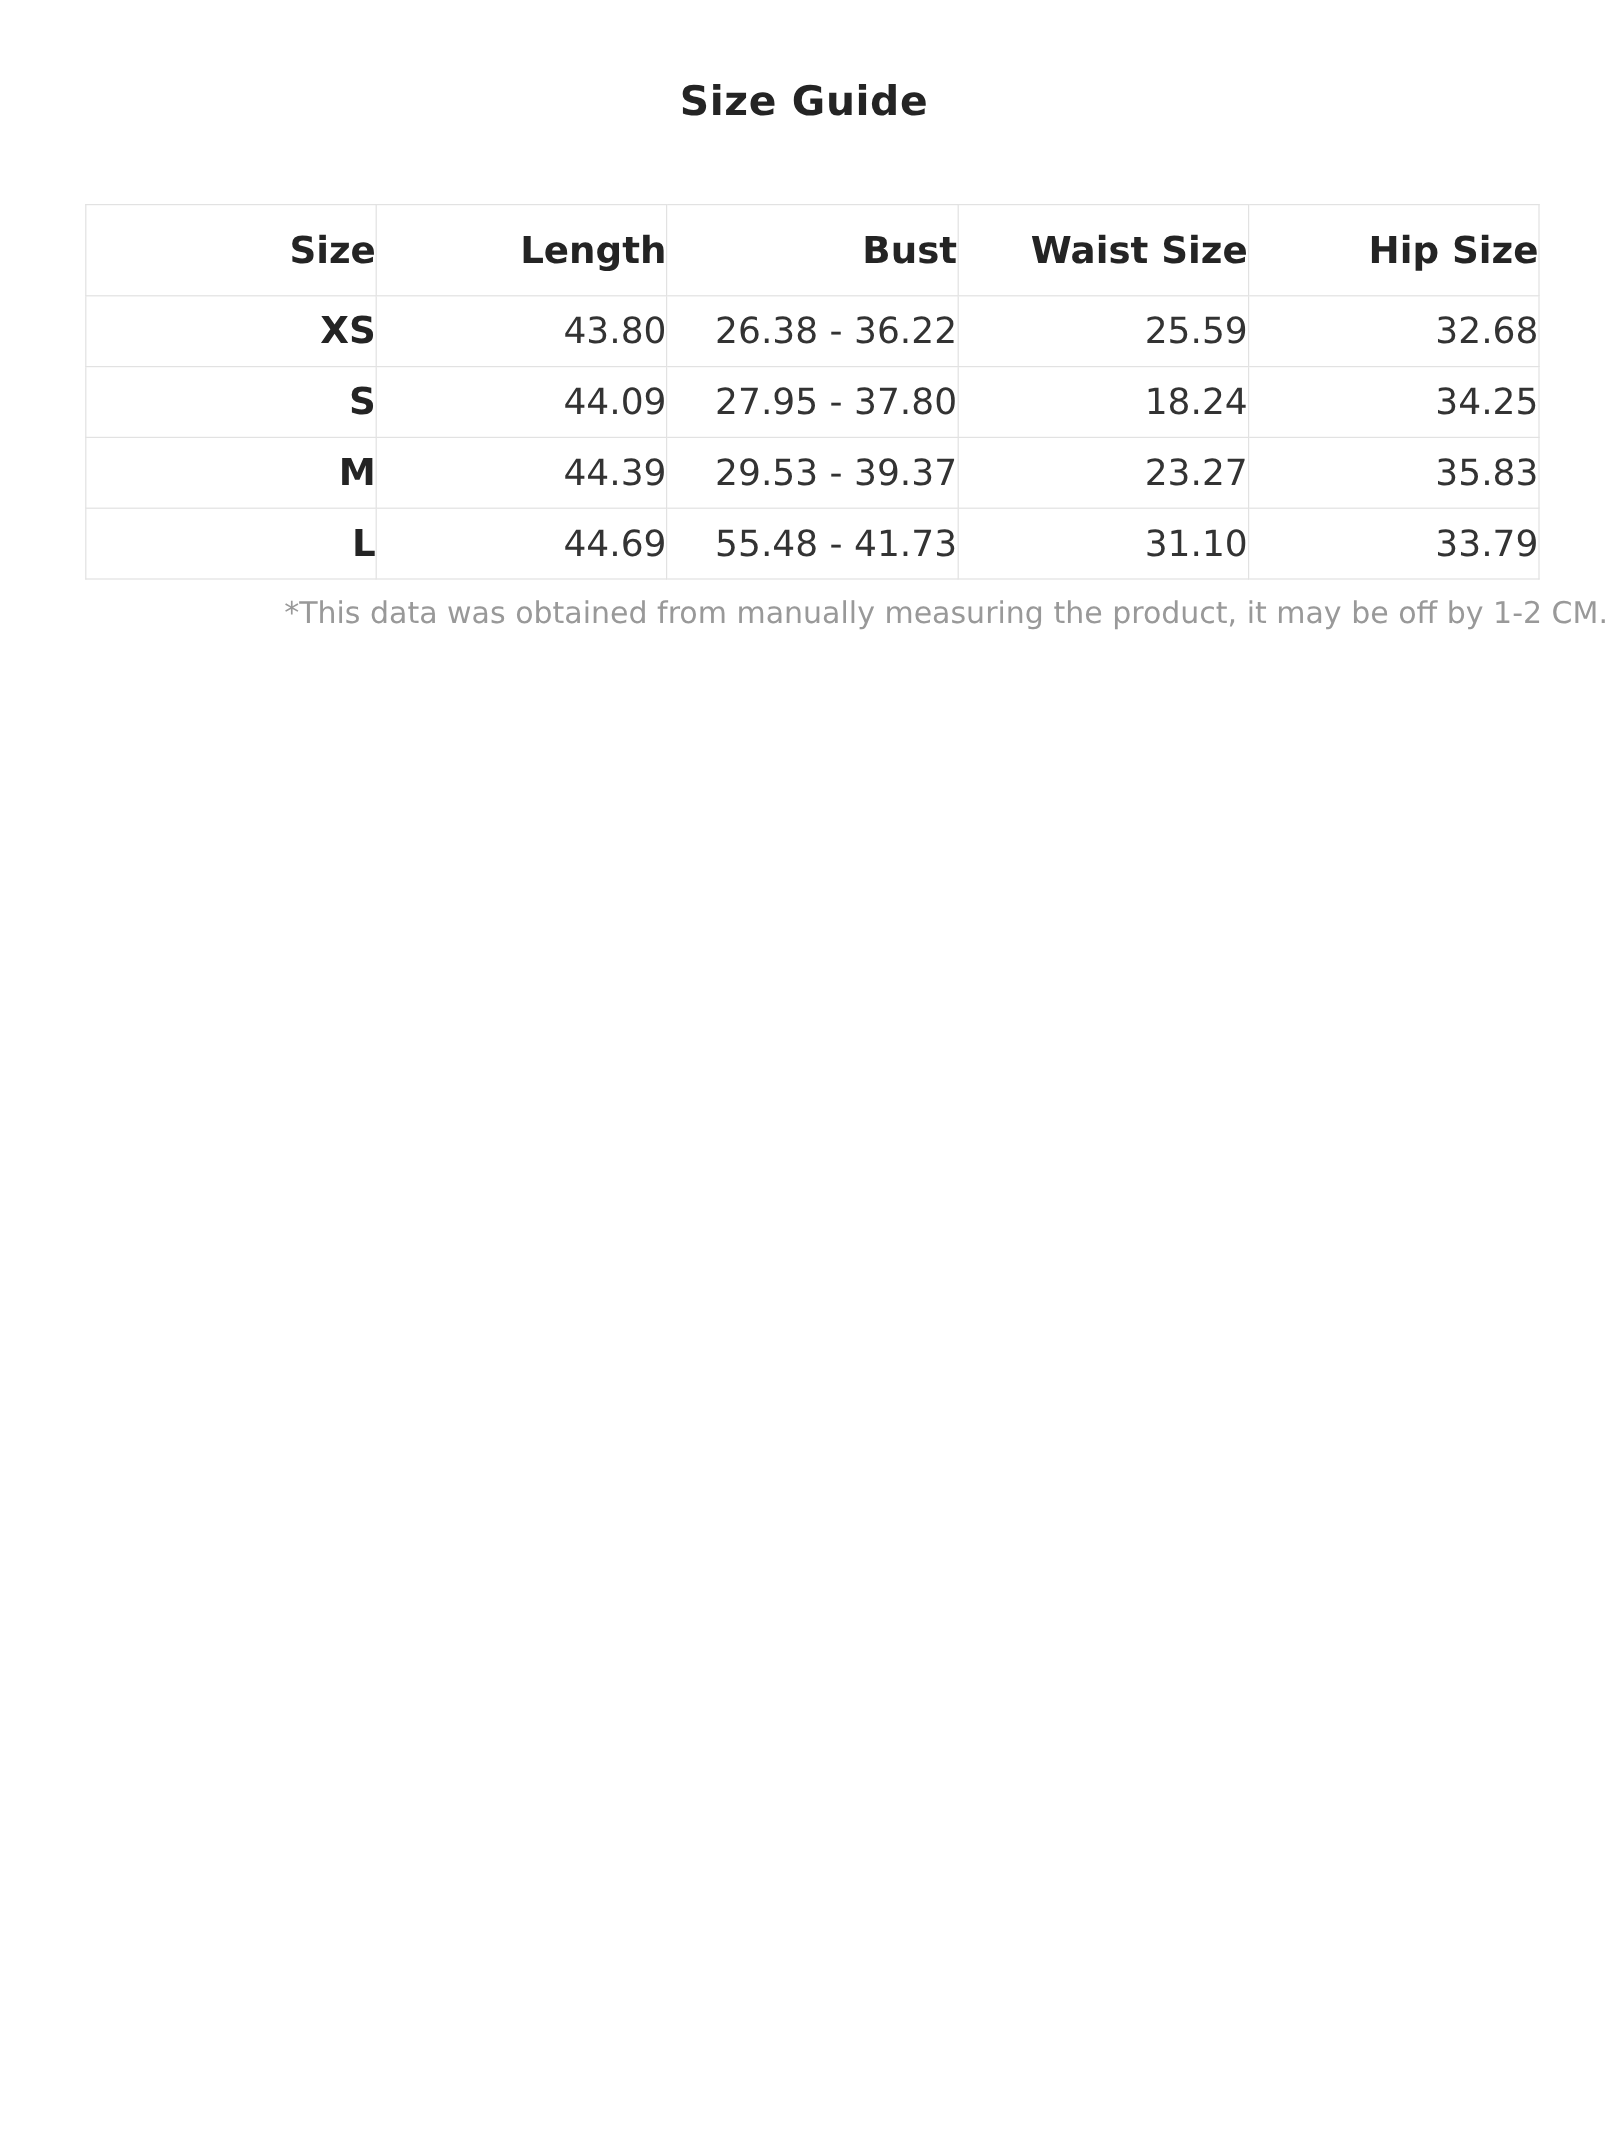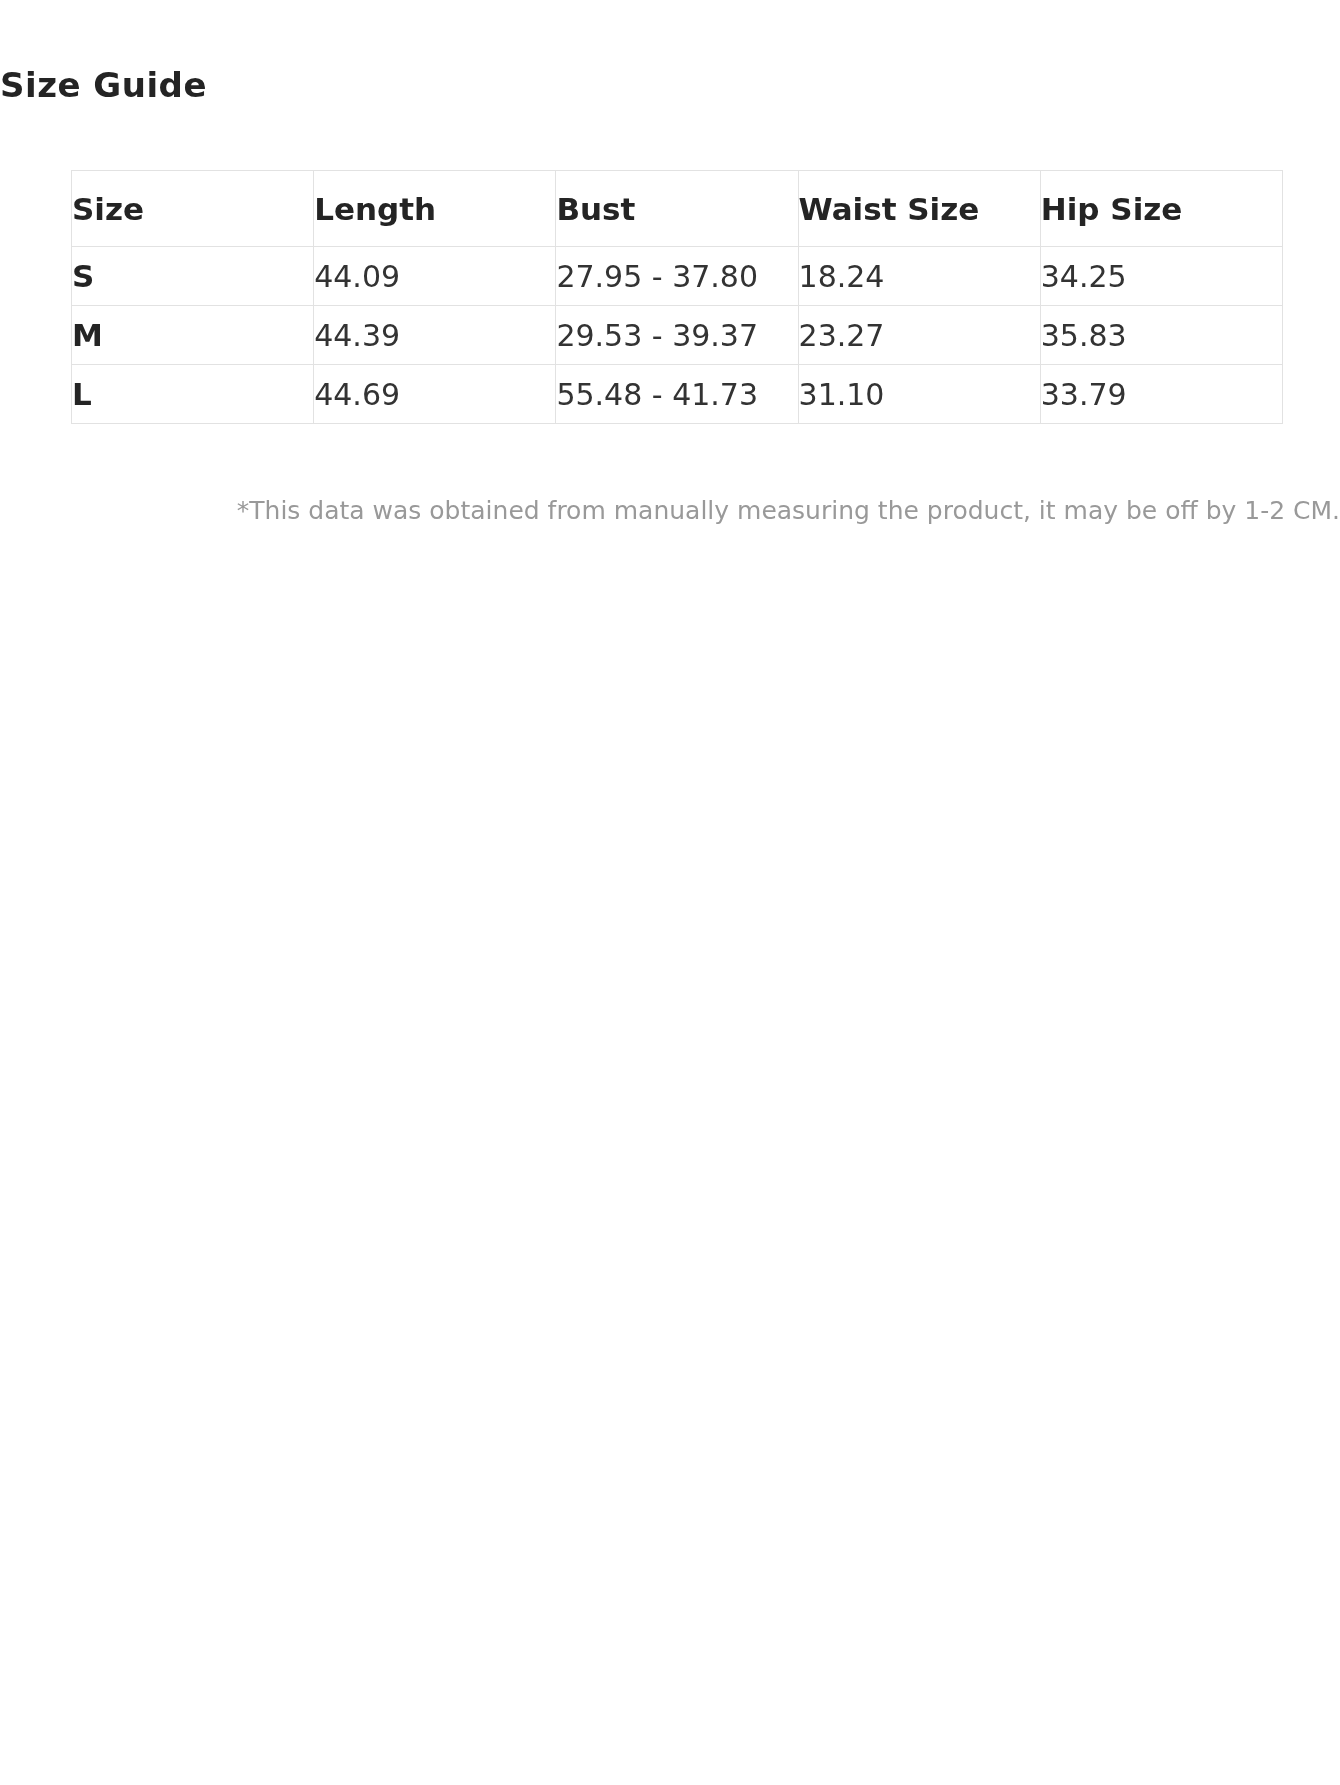--- a/index.html
+++ b/index.html
@@ -13,41 +13,42 @@
     position: relative;
     font-family: "DejaVu Sans", "Liberation Sans", sans-serif;
     color: #242424;
   }
   .page-title {
     position: absolute;
     top: 63px;
     left: 0;
     width: 1340px;
     margin: 0;
+    text-align: center;
     font-size: 34px;
     line-height: 44px;
     font-weight: 700;
     color: #242424;
     letter-spacing: 0.5px;
   }
   .table-wrap {
     position: absolute;
     top: 170px;
     left: 71px;
     width: 1212px;
   }
   table.size-table {
     width: 100%;
     border-collapse: collapse;
     table-layout: fixed;
   }
   .size-table th,
   .size-table td {
     border: 1px solid #e2e2e2;
-    text-align: left;
+    text-align: right;
     vertical-align: middle;
     padding: 0;
     background: #ffffff;
   }
   .size-table th {
     height: 75px;
     font-size: 31px;
     font-weight: 700;
     color: #242424;
   }
@@ -86,20 +87,27 @@
       <tr>
         <th>Size</th>
         <th>Length</th>
         <th>Bust</th>
         <th>Waist Size</th>
         <th>Hip Size</th>
       </tr>
     </thead>
     <tbody>
       <tr>
+        <td class="size-cell">XS</td>
+        <td>43.80</td>
+        <td>26.38 - 36.22</td>
+        <td>25.59</td>
+        <td>32.68</td>
+      </tr>
+      <tr>
         <td class="size-cell">S</td>
         <td>44.09</td>
         <td>27.95 - 37.80</td>
         <td>18.24</td>
         <td>34.25</td>
       </tr>
       <tr>
         <td class="size-cell">M</td>
         <td>44.39</td>
         <td>29.53 - 39.37</td>

